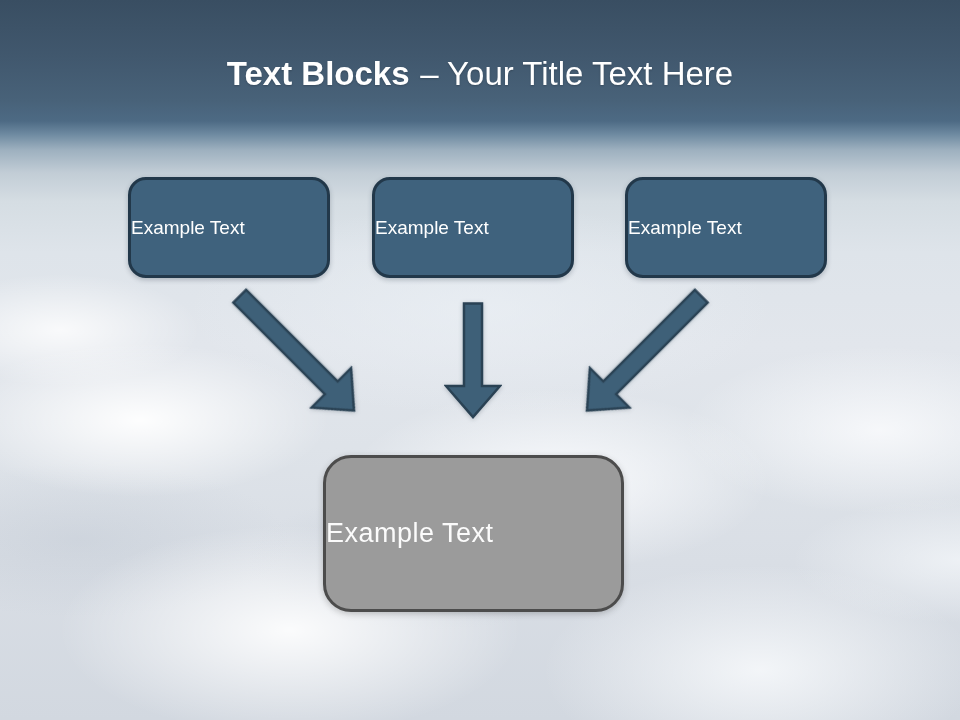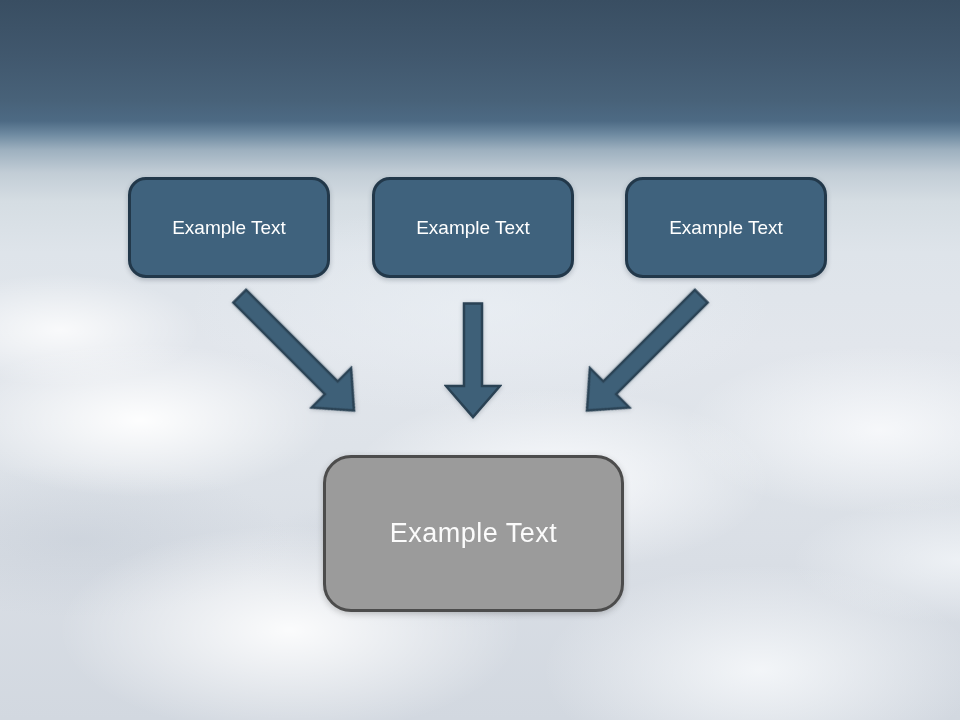--- a/index.html
+++ b/index.html
@@ -58,21 +58,21 @@
   }
   .title .t-bold { font-weight: 700; }
   .title .t-rest { font-weight: 400; margin-left: 0.32em; }
 
   
   .block {
     position: absolute;
     box-sizing: border-box;
     display: flex;
     align-items: center;
-    justify-content: center;
+    justify-content: flex-start;
     text-align: center;
     color: #ffffff;
   }
   .block-top {
     width: 202px;
     height: 101px;
     top: 177px;
     background: #3f627d;
     border: 3px solid #22384a;
     border-radius: 18px;
@@ -108,20 +108,23 @@
   .arrow-middle { left: 444px; top: 302px; }
   .arrow-right  { left: 614px; top: 271px; transform: rotate(45deg); }
 </style>
 </head>
 <body>
 
 <div class="slide">
 
   <div class="sky"></div>
 
+  <h1 class="title">
+    <span class="t-bold">Text Blocks</span><span class="t-rest">– Your Title Text Here</span>
+  </h1>
 
   <div class="block block-top block-1">
     <span>Example Text</span>
   </div>
 
   <div class="block block-top block-2">
     <span>Example Text</span>
   </div>
 
   <div class="block block-top block-3">

